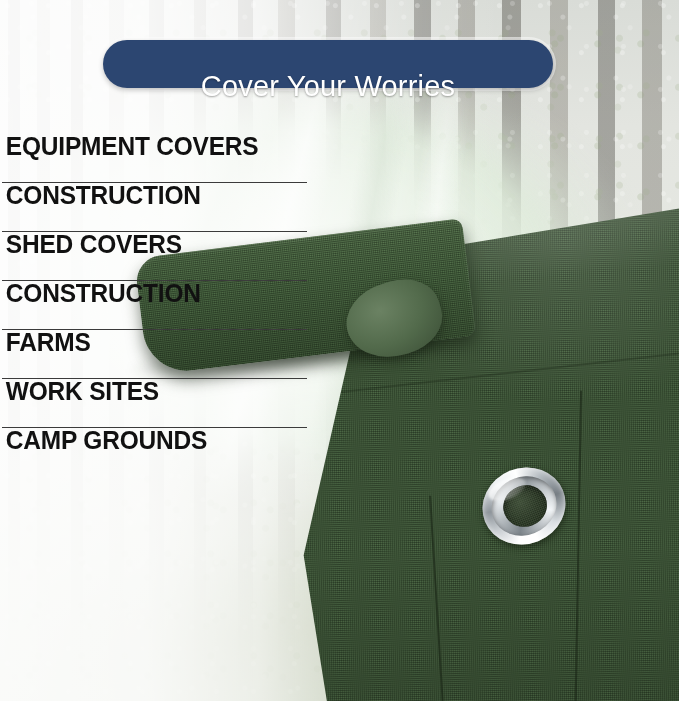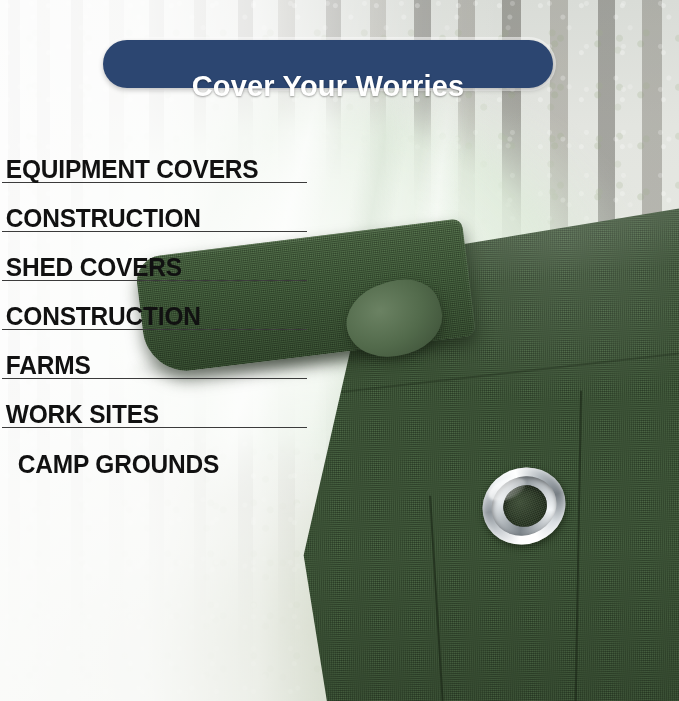--- a/index.html
+++ b/index.html
@@ -223,41 +223,41 @@
     left:103px; top:40px;
     width:450px; height:48px;
     background:#2c4671;
     border-radius:24px;
     display:flex;align-items:center;justify-content:center;
     box-shadow:0 2px 5px rgba(0,0,0,.25), 0 0 0 3px rgba(255,255,255,.55);
   }
   .banner-text{
     color:#fff;
     font-size:29px;
-    font-weight:bold;
+    font-weight:normal;
     letter-spacing:.2px;
     white-space:nowrap;
     text-shadow:0 1px 2px rgba(0,0,0,.35);
     margin-top:44px;
   }
 
   
   .feature-list{
     position:absolute;
     left:2px; top:134px;
     width:305px;
   }
   .feature-item{
     height:49px;
     box-sizing:border-box;
     display:flex;
-    align-items:flex-end;
+    align-items:flex-start;
     border-bottom:1.6px solid #3b3b3b;
   }
-  .feature-item:last-child{border-bottom:none;margin-left:12px;}
+  .feature-item:last-child{border-bottom:none;}
   .feature-label{
     padding-left:4px;
     color:#111111;
     font-size:25.5px;
     font-weight:bold;
     letter-spacing:-.2px;
     line-height:1;
     white-space:nowrap;
     transform:scaleX(.96);
     transform-origin:left center;

